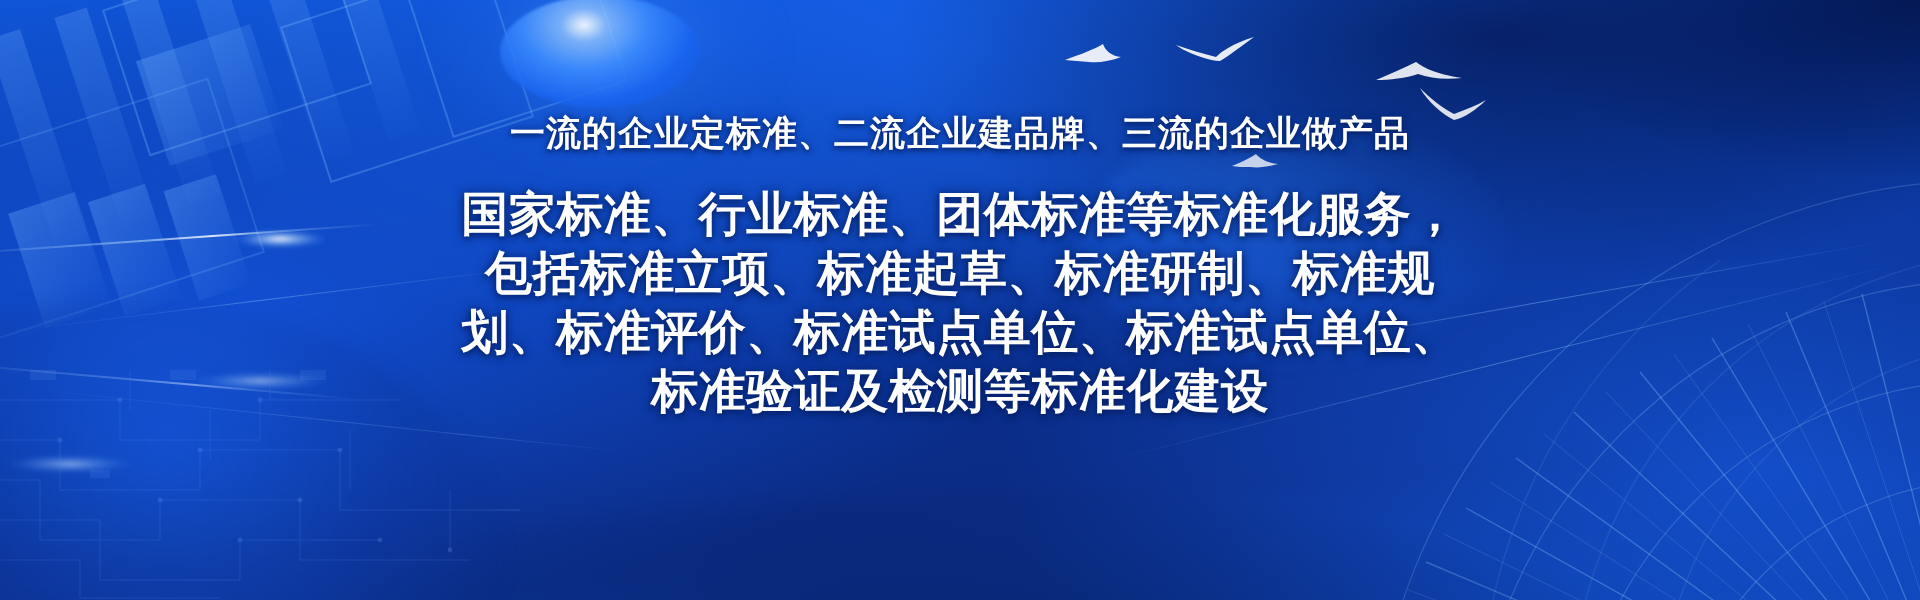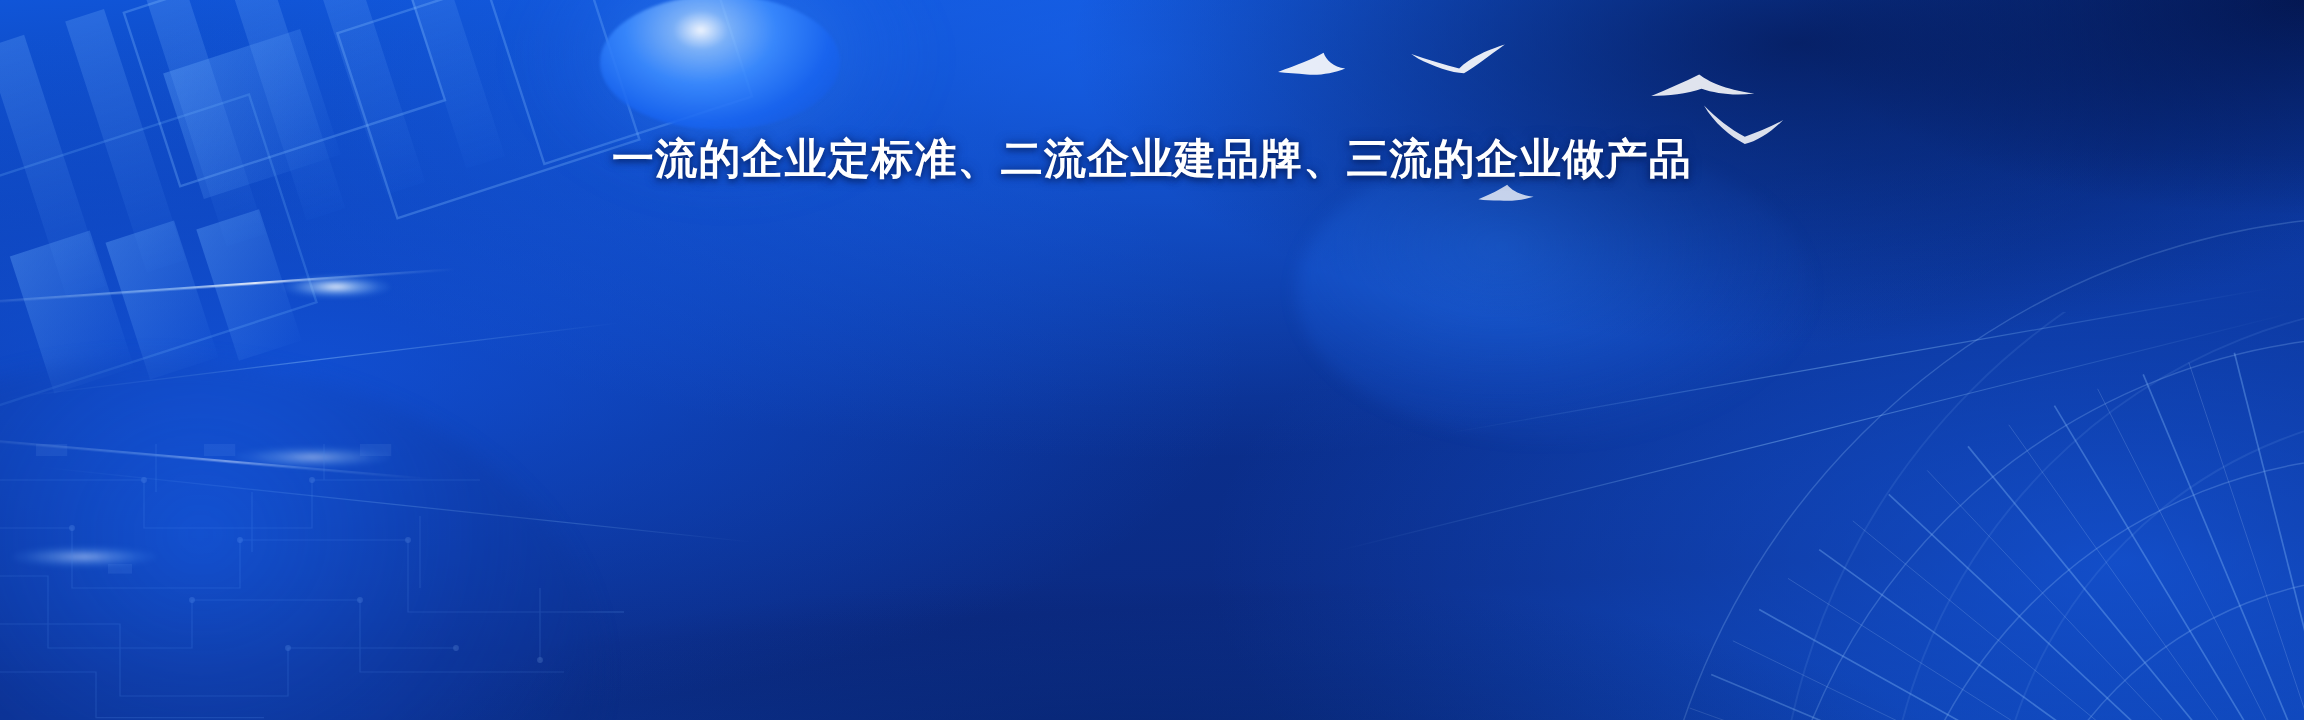--- a/index.html
+++ b/index.html
@@ -362,15 +362,16 @@
     </svg>
   </div>
   <div class="bird" style="left:1230px; top:152px;">
     <svg width="50" height="20" viewBox="0 0 50 20">
       <path d="M2 14 C12 10 20 6 26 2 C30 7 38 11 48 12 C38 15 28 16 20 15 C13 15 7 15 2 14 Z" fill="#ffffff" opacity="0.80"></path>
     </svg>
   </div>
 
   <div class="text-wrap">
     <div class="headline">一流的企业定标准、二流企业建品牌、三流的企业做产品</div>
+    <div class="body-copy">国家标准、行业标准、团体标准等标准化服务，包括标准立项、标准起草、标准研制、标准规划、标准评价、标准试点单位、标准试点单位、标准验证及检测等标准化建设</div>
   </div>
 
 </div>
 
 </body></html>

